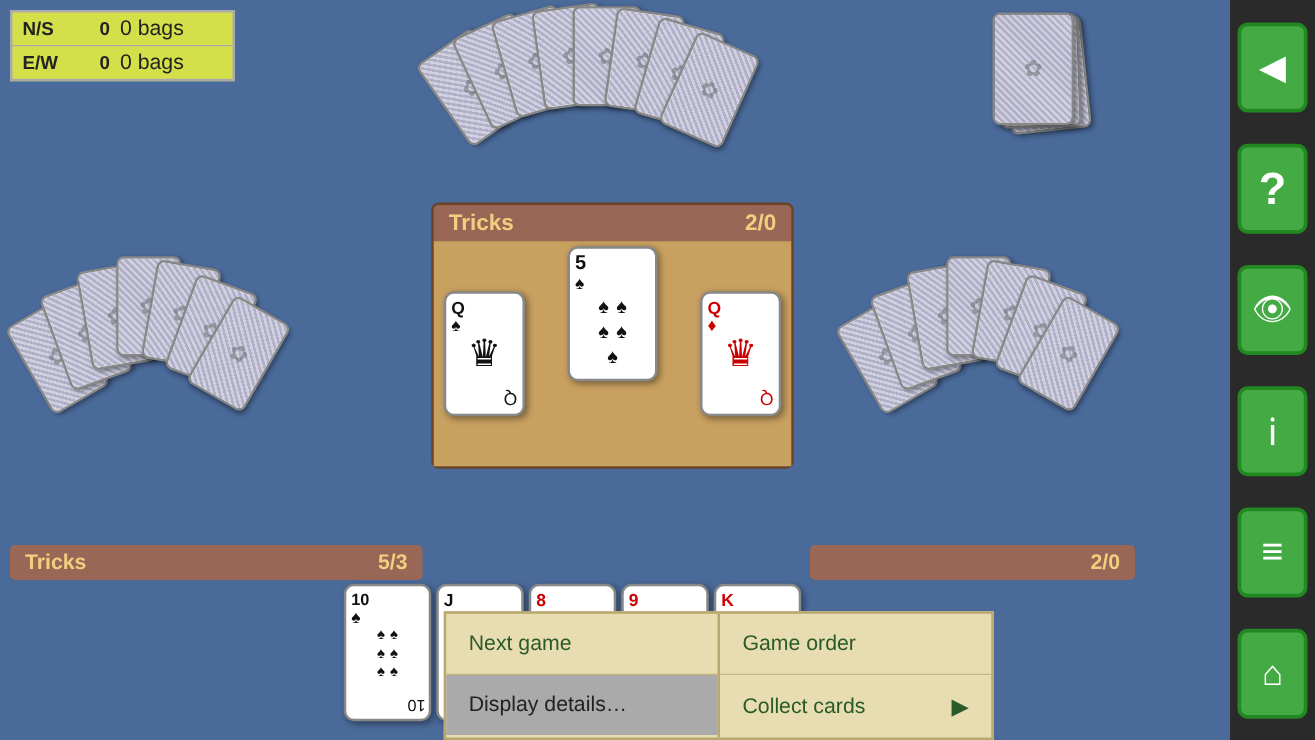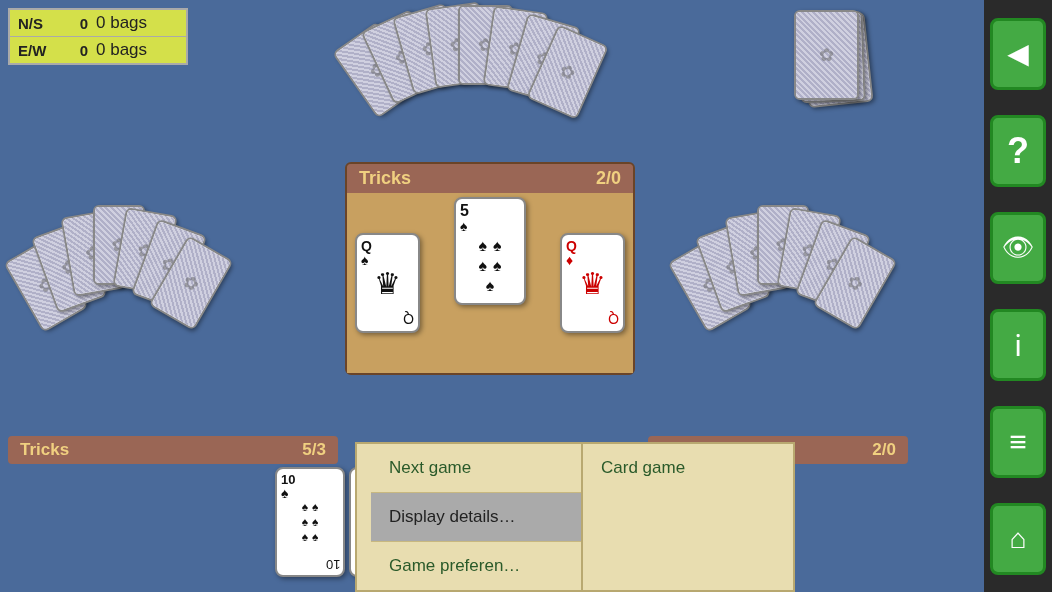--- a/index.html
+++ b/index.html
@@ -216,21 +216,20 @@
     
     .context-menu {
       position: absolute;
       bottom: 0;
       left: 355px;
       width: 440px;
       background: #e8ddb0;
       border: 2px solid #b8a870;
       z-index: 50;
       display: flex;
-      padding-left: 14px;
     }
     .menu-col {
       flex: 1;
       display: flex;
       flex-direction: column;
     }
     .menu-item {
       padding: 14px 18px;
       font-size: 17px;
       color: #2a5a2a;
@@ -530,25 +529,28 @@
       <span class="card-suit-small red">♦</span>
       <div style="position:absolute;top:50%;left:50%;transform:translate(-50%,-50%);font-size:32px;color:#cc0000;">♛</div>
       <span style="position:absolute;bottom:3px;right:3px;font-size:14px;transform:rotate(180deg);" class="red">K</span>
     </div>
   </div>
 
   <div class="context-menu">
     <div class="menu-col">
       <div class="menu-item">Next game</div>
       <div class="menu-item selected">Display details…</div>
-      <div class="menu-item">Game preferen…</div>
     </div>
     <div class="menu-divider"></div>
     <div class="menu-col">
-      <div class="menu-item">Card game</div>
+      <div class="menu-item">Game order</div>
+      <div class="menu-item menu-item-arrow">
+        <span>Collect cards</span>
+        <span class="arrow-right">▶</span>
+      </div>
     </div>
   </div>
 
 </div>
 
 <div class="right-buttons">
   <div class="right-btn">
     <span>◀</span>
   </div>
   <div class="right-btn">

